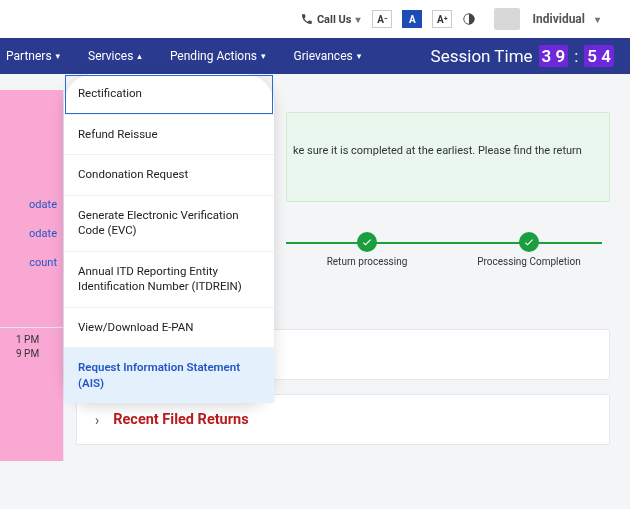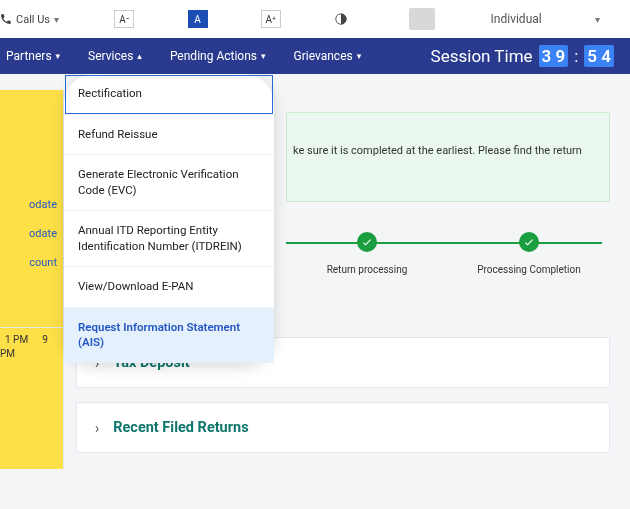--- a/index.html
+++ b/index.html
@@ -12,25 +12,26 @@
     color: #1f1f1f;
     font-size: 12px;
   }
 
   
   .utilbar {
     background: #fff;
     height: 38px;
     display: flex;
     align-items: center;
-    justify-content: space-between;
+    justify-content: flex-end;
     padding-right: 30px;
     gap: 10px;
     font-size: 11px;
     color: #444;
+    font-weight: bold;
   }
   .utilbar .callus { display: flex; align-items: center; gap: 4px; margin-right: 2px; }
   .utilbar .fontbtn {
     width: 20px; height: 18px;
     display: inline-flex; align-items: center; justify-content: center;
     border: 1px solid #ccc;
     font-size: 10px;
     background: #fff;
     color: #333;
   }
@@ -66,49 +67,49 @@
   .navbar .navitem .arrow { font-size: 9px; }
   .navbar .navitem.partners { padding-left: 6px; }
   .navbar .sess {
     margin-left: auto;
     padding-right: 16px;
     display: flex;
     align-items: center;
     gap: 6px;
     font-size: 17px;
   }
-  .navbar .digitbox { background:#3b82f6; padding:1px 3px; border-radius:2px; font-weight:600;}
+  .navbar .digitbox { background:#6d28d9; padding:1px 3px; border-radius:2px; font-weight:600;}
 
   
   .content {
     position: relative;
     display: flex;
   }
   .leftcol {
     width: 64px;
     padding-top: 100px;
-    background: #fde047;
+    background: #f9a8d4;
     border-right: 1px solid #e5e7ef;
     min-height: 350px;
     margin-top: 16px;
     margin-left: 0;
     flex-shrink: 0;
   }
   .leftcol .sidelink {
     color: #2457c5;
     font-size: 11px;
     padding: 8px 6px 8px 0;
     text-align: right;
     display:block;
     cursor:pointer;
   }
   .leftcol .sidetime {
     color: #333;
     font-size: 10px;
-    padding: 6px 6px 6px 5px;
+    padding: 6px 6px 6px 16px;
     text-align: right;
   }
   .leftcol .gap { height: 46px; }
   .leftcol .sep { height:1px; background:#e5e7ef; margin:4px 0 4px 0;}
 
   .maincol {
     flex: 1;
     padding: 16px 20px 16px 12px;
   }
 
@@ -180,21 +181,21 @@
     flex-direction: column;
     align-items: center;
     z-index: 1;
   }
   .flowstep .dot {
     width: 20px; height: 20px; border-radius: 50%;
     background: #1b9e3f;
     display: flex; align-items: center; justify-content: center;
   }
   .flowstep .dot svg { fill: #fff; }
-  .flowstep .lbl { font-size: 10px; color: #333; margin-top: 12px; text-align: left; }
+  .flowstep .lbl { font-size: 10px; color: #333; margin-top: 4px; text-align: left; }
 
   
   .revbtn {
     display: inline-block;
     border: 1px solid #2457c5;
     color: #2457c5;
     background: #fff;
     font-size: 11.5px;
     padding: 8px 14px;
     border-radius: 3px;
@@ -208,21 +209,21 @@
     border: 1px solid #e5e7ef;
     border-radius: 2px;
     padding: 16px 18px;
     margin-top: 14px;
     display: flex;
     align-items: center;
     gap: 14px;
     cursor: pointer;
   }
   .card .chev { font-size: 14px; color: #555; }
-  .card .title { font-size: 14.5px; font-weight: 700; color: #0f766e; }
+  .card .title { font-size: 14.5px; font-weight: 700; color: #b91c1c; }
 </style>
 </head>
 <body>
 
 <div class="utilbar">
   <div class="callus">
     <svg width="12" height="12" viewBox="0 0 24 24" fill="#444">
         <path d="M6.6 10.8c1.5 2.9 3.9 5.3 6.8 6.8l2.3-2.3c.3-.3.7-.4 1-.2 1.2.4 2.4.6 3.7.6.6 0 1 .4 1 1V21c0 .6-.4 1-1 1C10.3 22 2 13.7 2 3.6c0-.6.4-1 1-1h4.3c.6 0 1 .4 1 1 0 1.3.2 2.5.6 3.7.1.4 0 .8-.2 1l-2.1 2.5z"></path>
       </svg>
     <span>Call Us</span>
@@ -263,20 +264,21 @@
     <span>:</span>
     <span class="digitbox">5 4</span>
   </div>
 </div>
 
 <div class="content">
 
   <div class="dropdown">
     <div class="ditem">Rectification</div>
     <div class="ditem">Refund Reissue</div>
+    <div class="ditem">Condonation Request</div>
     <div class="ditem">Generate Electronic Verification Code (EVC)</div>
     <div class="ditem">Annual ITD Reporting Entity Identification Number (ITDREIN)</div>
     <div class="ditem">View/Download E-PAN</div>
     <div class="ditem highlight">Request Information Statement (AIS)</div>
   </div>
 
   <div class="leftcol">
     <span class="sidelink">odate</span>
     <span class="sidelink">odate</span>
     <span class="sidelink">count</span>

